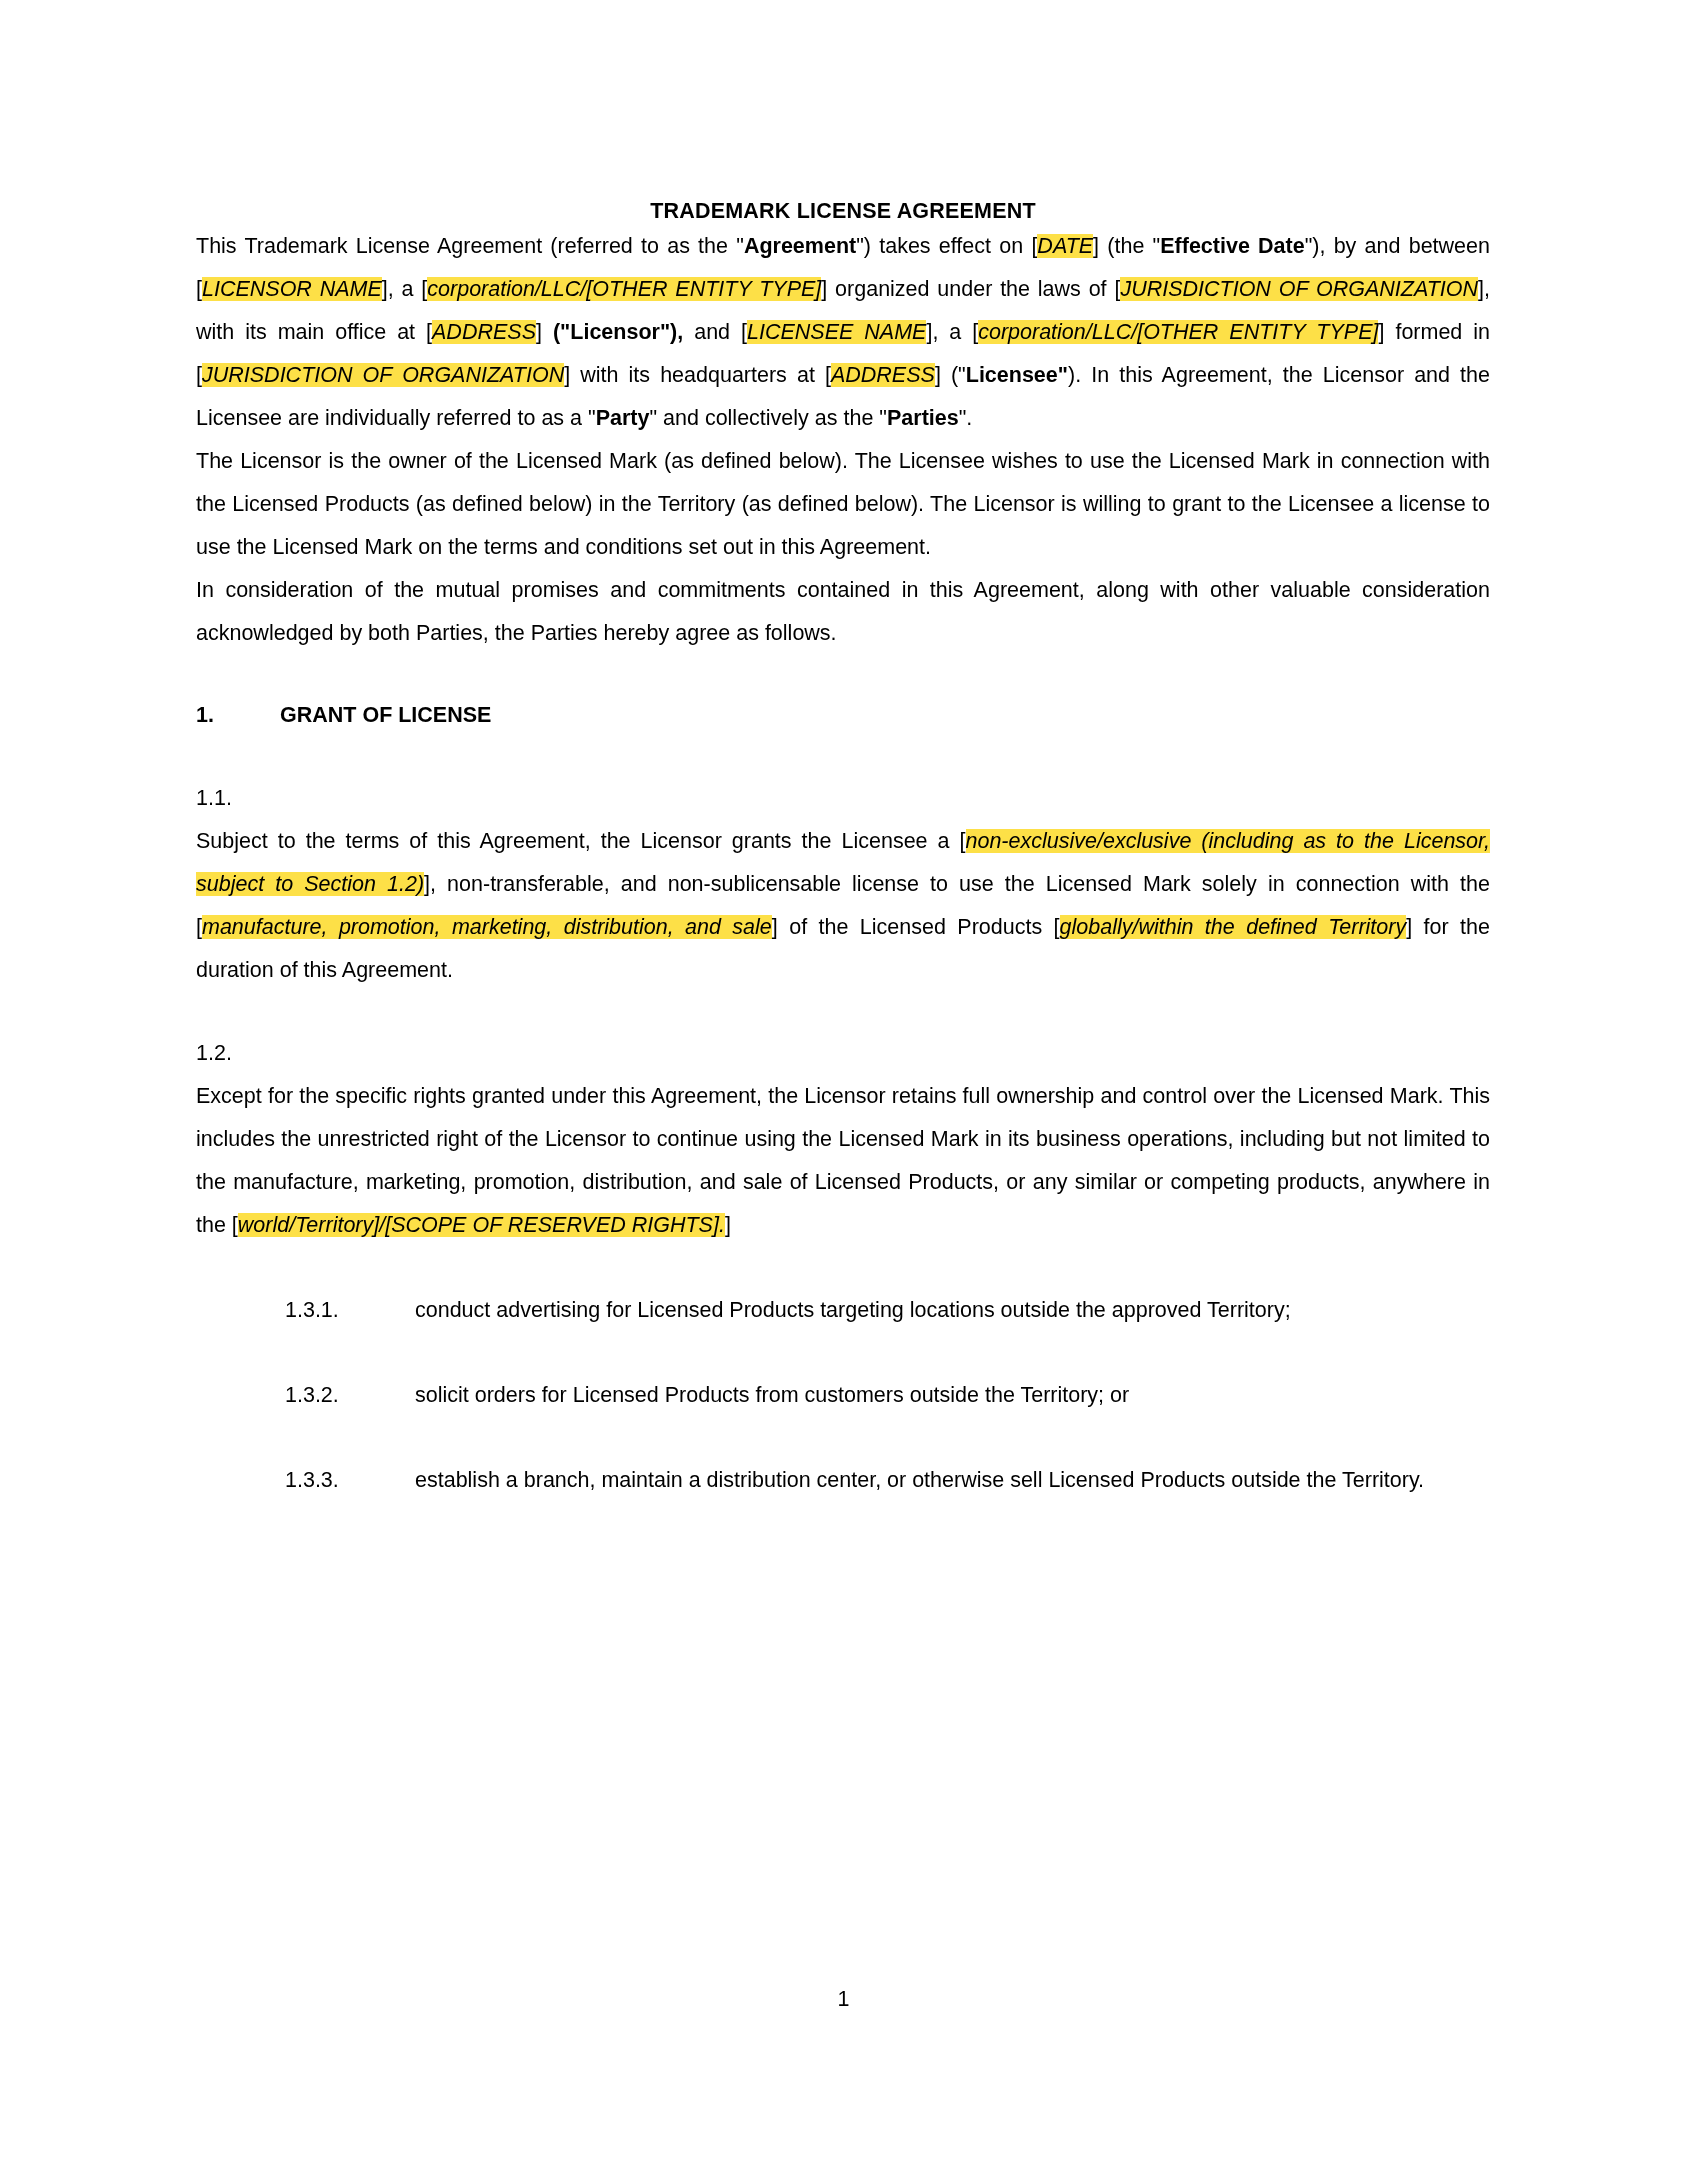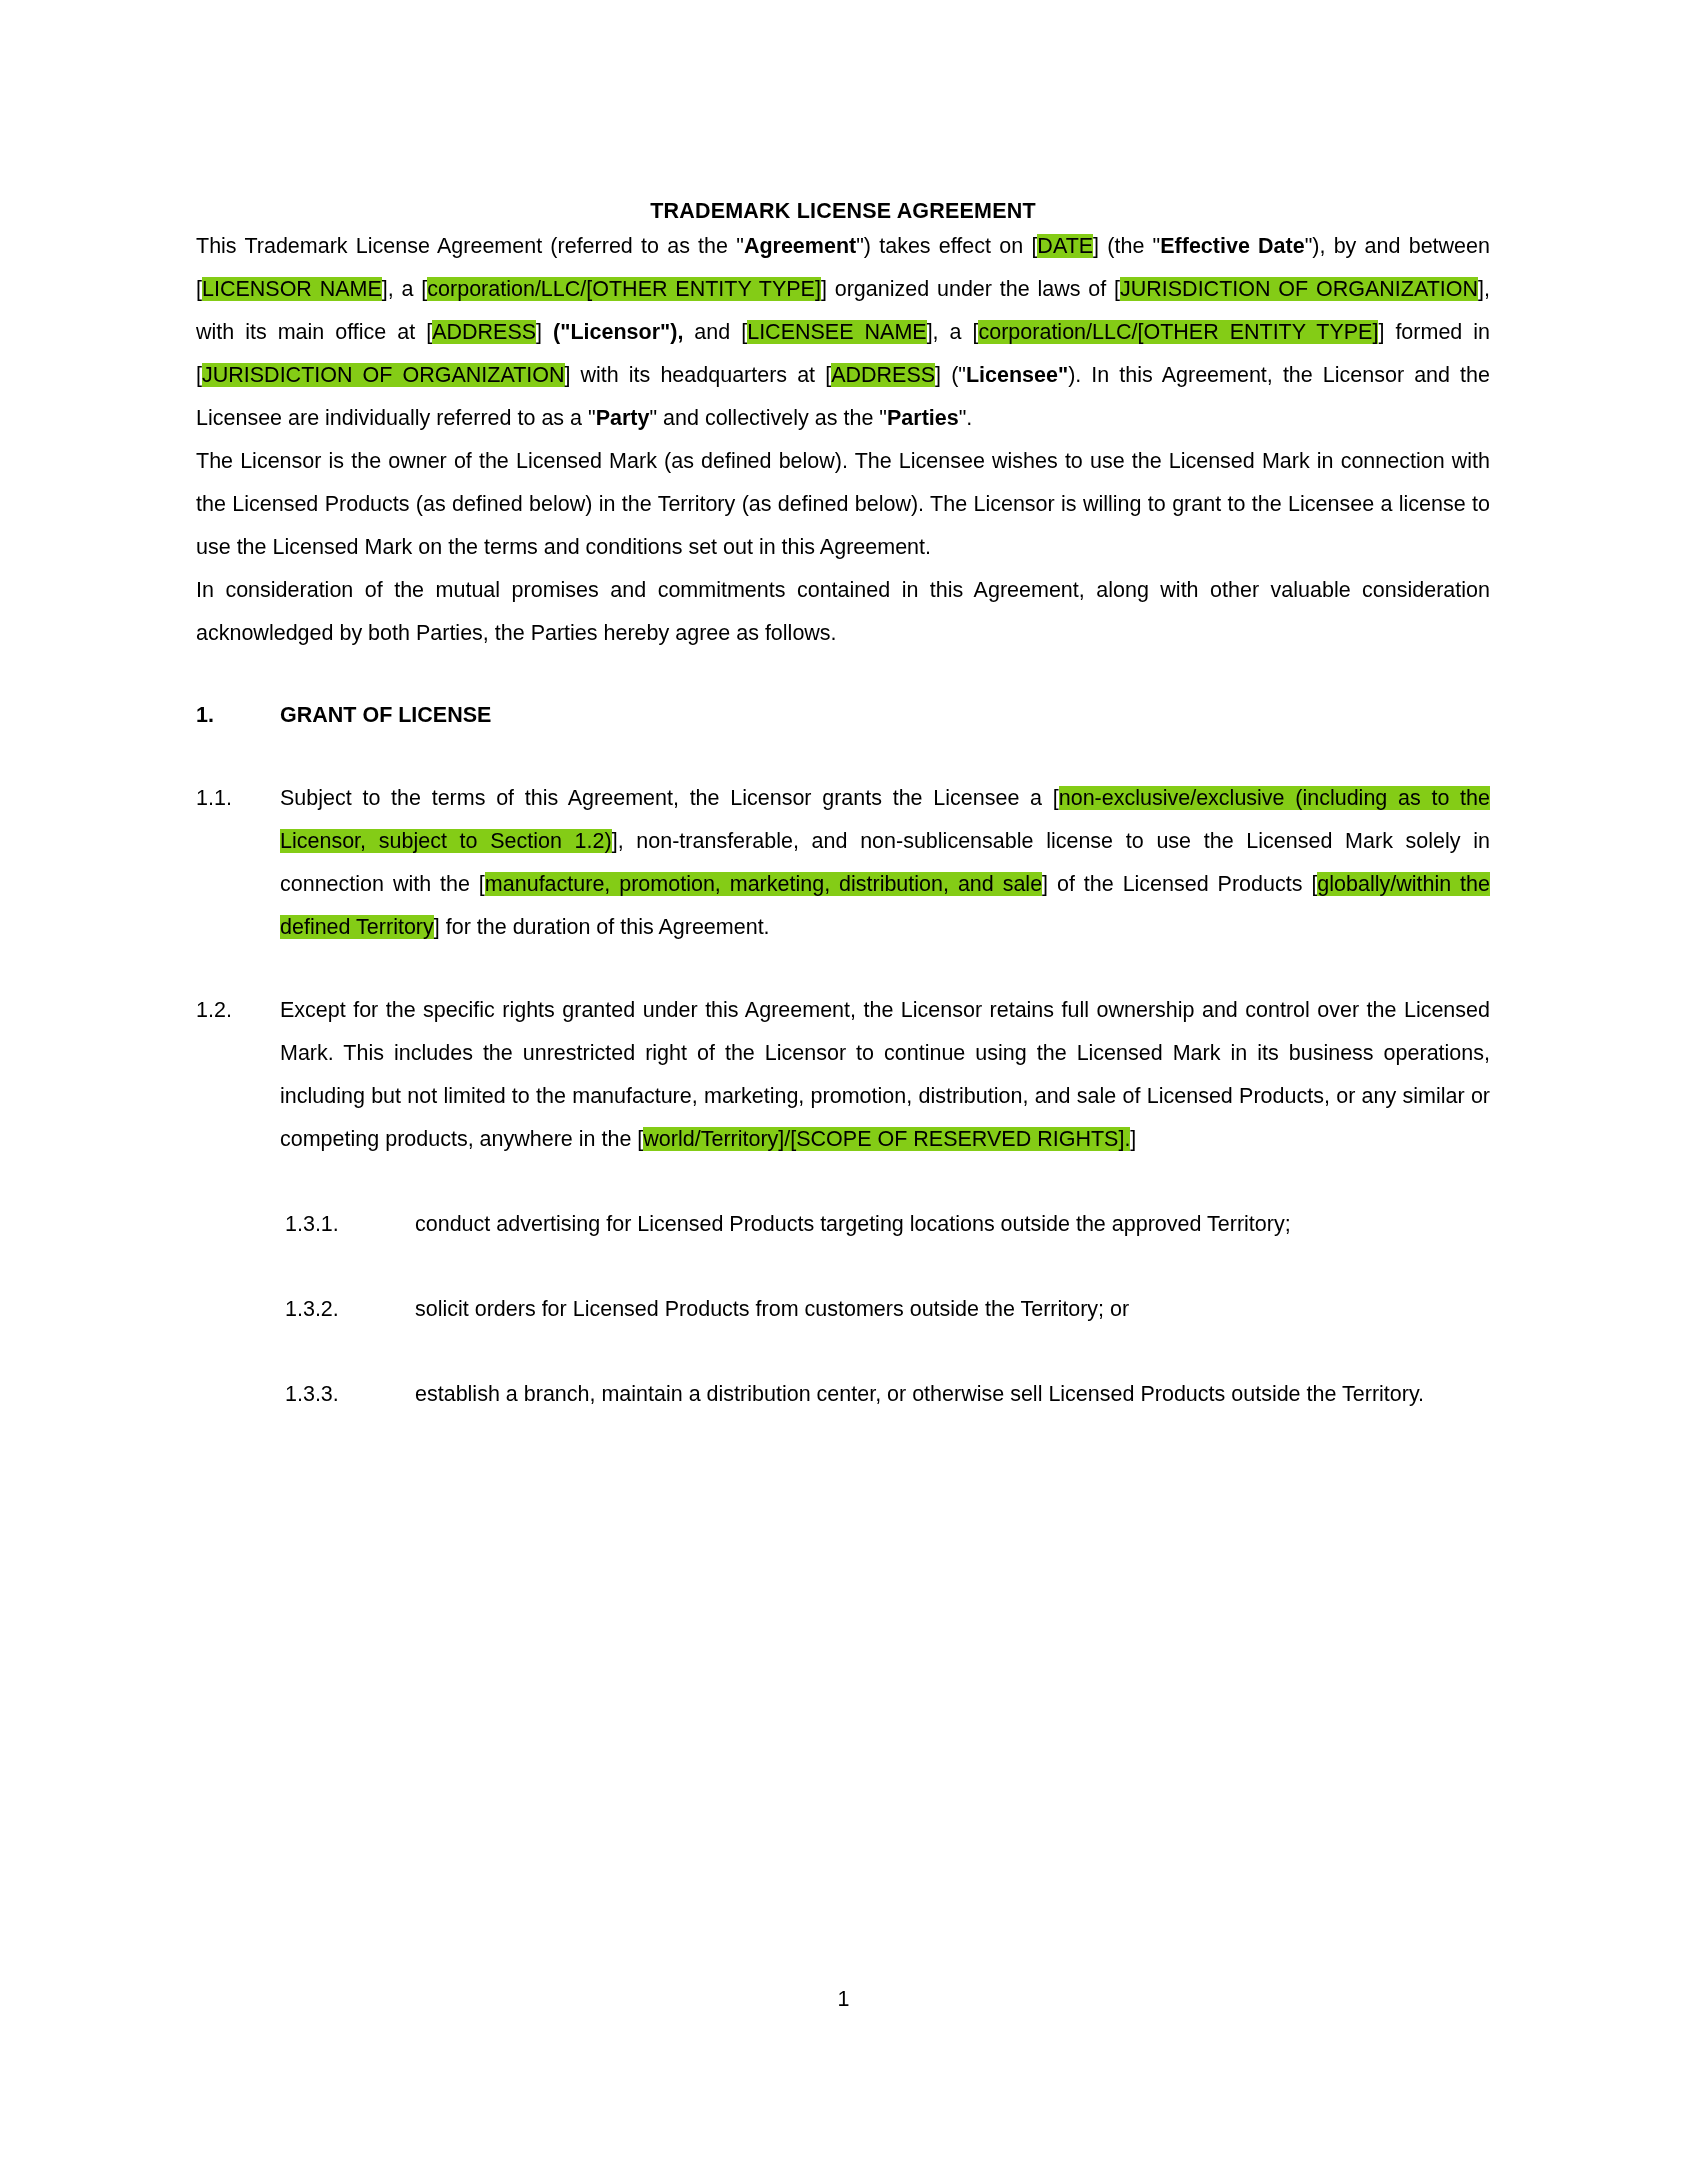--- a/index.html
+++ b/index.html
@@ -36,21 +36,22 @@
     font-size: 21.5px;
     line-height: 43px;
     text-align: justify;
     text-justify: inter-word;
     margin: 0;
     padding: 0;
   }
   .par-gap-1 { margin-top: 29px; }
   .par-gap-2 { margin-top: 29px; }
   .hl {
-    background-color: #84cc16;
+    background-color: #fde047;
+    font-style: italic;
   }
   b, strong { font-weight: bold; }
 
   
   .clause {
     display: flex;
     font-size: 21.5px;
     line-height: 43px;
     margin: 0;
   }
@@ -68,21 +69,21 @@
   .clause.level1 .num { width: 84px; }
 
   .clause.level3 {
     margin-left: 89px;
   }
   .clause.level3 .num {
     width: 108px;
   }
 
   .sec-gap-heading { margin-top: 39px; }
-  .sec-gap { margin-top: 40px; }
+  .sec-gap { margin-top: 40px; flex-direction: column; }
   .sub-gap { margin-top: 42px; gap: 22px; }
 
   .page-number {
     position: absolute;
     left: 0;
     right: 0;
     top: 1978px;
     text-align: center;
     font-size: 21.5px;
     line-height: 43px;

